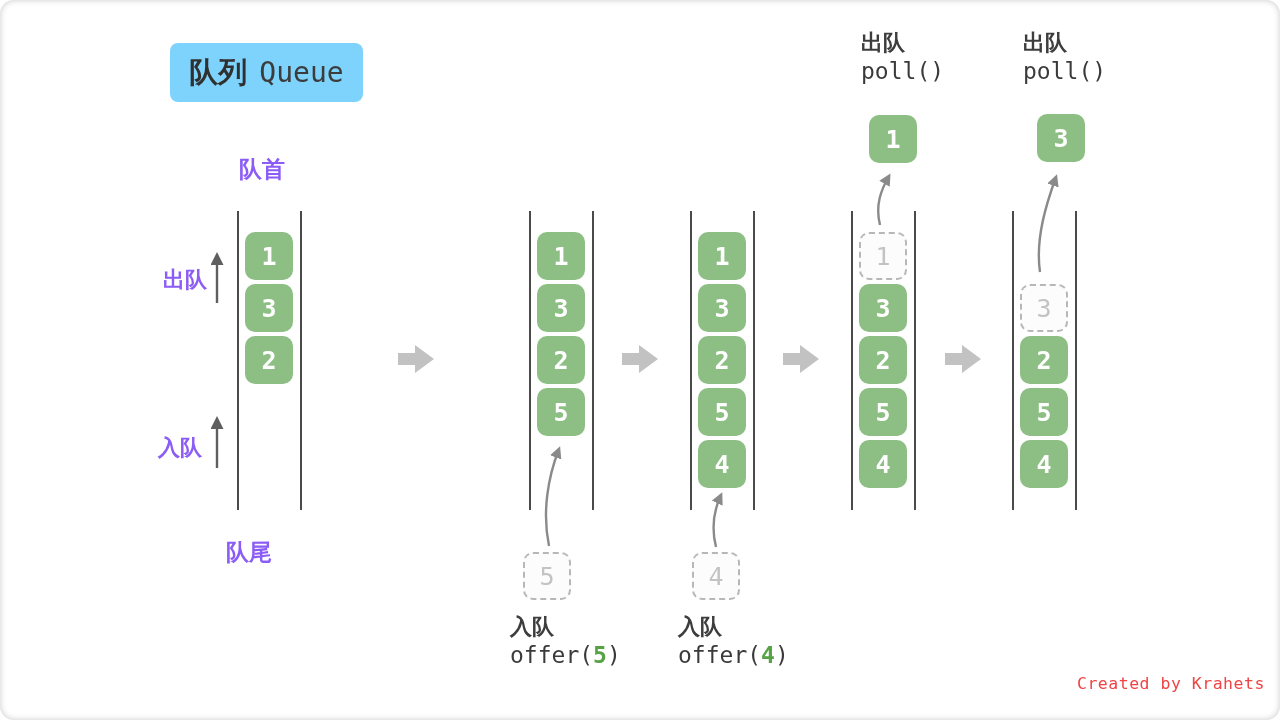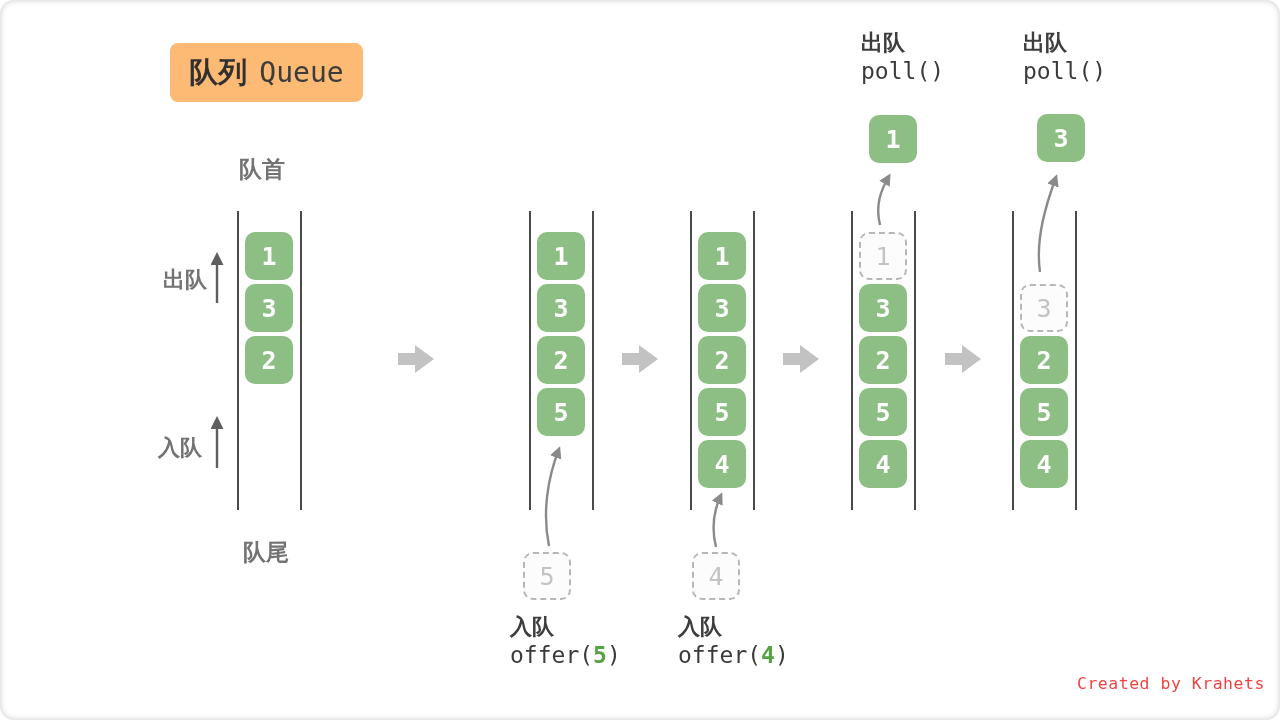--- a/index.html
+++ b/index.html
@@ -7,27 +7,27 @@
     position:relative;
     width:1280px;height:720px;
     background:#fff;
     border-radius:14px;
     box-shadow:inset 0 0 6px rgba(0,0,0,.22);
     overflow:hidden;
     font-family:"Liberation Sans",sans-serif;
   }
   .title-badge{
     position:absolute;left:170px;top:43px;width:193px;height:59px;
-    background:#fdba74;border-radius:8px;
+    background:#7dd3fc;border-radius:8px;
     display:flex;align-items:center;justify-content:center;gap:12px;
   }
   .title-zh{font:700 29px "Liberation Sans",sans-serif;color:#303030;}
   .title-en{font:400 28px "DejaVu Sans Mono",monospace;color:#3c3c3c;}
 
-  .cjk{position:absolute;font:700 23px "Liberation Sans",sans-serif;color:#737373;white-space:nowrap;}
+  .cjk{position:absolute;font:700 23px "Liberation Sans",sans-serif;color:#8b5cf6;white-space:nowrap;}
   .cjk.sm{font-size:22px;}
 
   .queue{
     position:absolute;top:211px;height:299px;width:61px;
     border-left:2px solid #4a4a4a;border-right:2px solid #4a4a4a;
     box-sizing:content-box;
   }
   .blk{
     position:absolute;left:6px;width:48px;height:48px;border-radius:10px;
     background:#8dbf84;color:#ffffff;
@@ -58,21 +58,21 @@
 <body>
 
 <div class="card">
 
   <div class="title-badge">
     <span class="title-zh">队列</span>
     <span class="title-en">Queue</span>
   </div>
 
   <div class="cjk" style="left:239px;top:154px;">队首</div>
-  <div class="cjk" style="left:243px;top:537px;text-align:center;">队尾</div>
+  <div class="cjk" style="left:226px;top:537px;text-align:center;">队尾</div>
   <div class="cjk sm" style="left:163px;top:265px;">出队</div>
   <div class="cjk sm" style="left:158px;top:433px;">入队</div>
 
   <svg class="overlay" width="1280" height="720">
     <defs>
       <marker id="ah-g" markerUnits="userSpaceOnUse" markerWidth="12" markerHeight="12" refX="9" refY="6" orient="auto">
         <path d="M0,0 L12,6 L0,12 Z" fill="#8a8a8a"></path>
       </marker>
       <marker id="ah-d" markerUnits="userSpaceOnUse" markerWidth="13" markerHeight="13" refX="9" refY="6.5" orient="auto">
         <path d="M0,0 L13,6.5 L0,13 Z" fill="#5f5f5f"></path>

